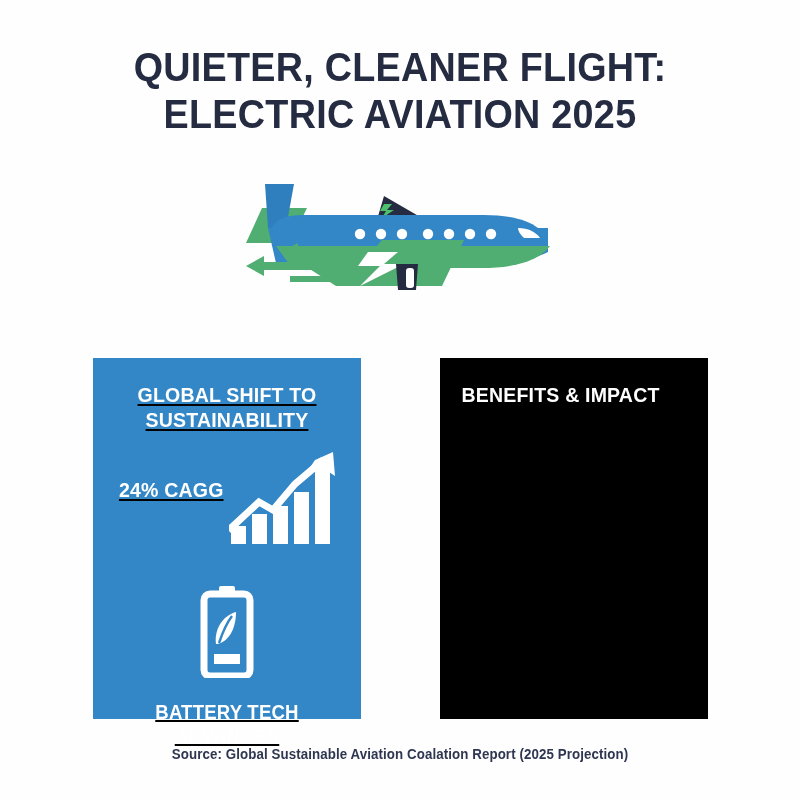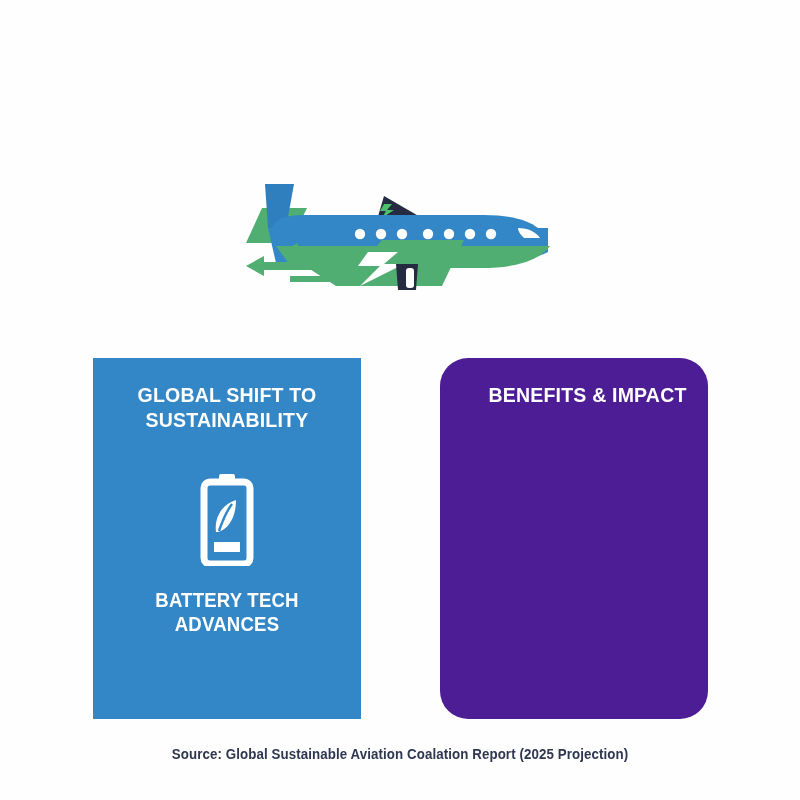--- a/index.html
+++ b/index.html
@@ -68,25 +68,26 @@
     display: flex;
     justify-content: space-between;
   }
   .panel {
     width: 268px;
     height: 361px;
     box-sizing: border-box;
     padding: 18px 14px 14px 14px;
     display: flex;
     flex-direction: column;
-    align-items: flex-end;
+    align-items: flex-start;
     position: relative;
+    text-decoration: underline;
   }
   .panel-blue  { background: #3487C6; }
-  .panel-green { background: #4c1d95; border-radius: 28px; }
+  .panel-green { background: #000000; }
 
   .panel-heading {
     color: #FFFFFF;
     font-weight: bold;
     font-size: 21px;
     line-height: 25px;
     letter-spacing: 0.2px;
     text-align: center;
     transform: scaleX(0.93);
     transform-origin: center;
@@ -155,20 +156,24 @@
     letter-spacing: 0.1px;
     transform: scaleX(0.95);
     transform-origin: center;
   }
 </style>
 </head>
 <body>
 
 <div class="infographic">
 
+  <div class="title-block">
+    <span class="title-line">QUIETER, CLEANER FLIGHT:</span>
+    <span class="title-line">ELECTRIC AVIATION 2025</span>
+  </div>
 
   <div class="plane-wrap">
     <svg viewBox="0 0 340 150" xmlns="http://www.w3.org/2000/svg">
 
       <path d="M30 40 L75 40 L58 75 L14 75 Z" fill="#50AE72"></path>
 
       <path d="M33 16 L62 16 L54 60 L36 60 Z" fill="#2F7FBE"></path>
 
       <path d="M142 62 L152 28 L190 50 L143 50 Z" fill="#252C42"></path>
 
@@ -208,20 +213,37 @@
       <path d="M52 82 L66 75 L66 79 L104 79 L104 85 L66 85 L66 89 Z" fill="#50AE72"></path>
       <rect x="58" y="108" width="56" height="6" fill="#50AE72"></rect>
     </svg>
   </div>
 
   <div class="panels">
 
     <div class="panel panel-blue">
       <div class="panel-heading">GLOBAL SHIFT TO SUSTAINABILITY</div>
 
+      <div class="stat-row">
+        <div class="stat-value">24% CAGG</div>
+        <div class="growth-icon">
+          <svg width="110" height="92" viewBox="0 0 110 92" xmlns="http://www.w3.org/2000/svg">
+
+            <rect x="2" y="74" width="15" height="18" fill="#FFFFFF"></rect>
+            <rect x="23" y="62" width="15" height="30" fill="#FFFFFF"></rect>
+            <rect x="44" y="54" width="15" height="38" fill="#FFFFFF"></rect>
+            <rect x="65" y="40" width="15" height="52" fill="#FFFFFF"></rect>
+            <rect x="86" y="14" width="15" height="78" fill="#FFFFFF"></rect>
+
+            <path d="M2 76 L30 50 L44 58 L66 32 L92 10" stroke="#FFFFFF" stroke-width="7" fill="none" stroke-linecap="square" stroke-linejoin="miter"></path>
+
+            <path d="M104 0 L106 24 L94 16 L78 20 L86 8 Z" fill="#FFFFFF"></path>
+          </svg>
+        </div>
+      </div>
 
       <div class="icon-block blue-battery-block">
         <svg width="58" height="92" viewBox="0 0 58 92" xmlns="http://www.w3.org/2000/svg">
 
           <rect x="21" y="0" width="16" height="8" rx="2" fill="#FFFFFF"></rect>
 
           <rect x="6" y="8" width="46" height="82" rx="6" fill="none" stroke="#FFFFFF" stroke-width="7"></rect>
 
           <path d="M38 26 C 38 48, 26 58, 18 58 C 16 44, 24 30, 38 26 Z" fill="#FFFFFF"></path>
           <path d="M34 30 C 28 38, 24 48, 21 57" stroke="#3487C6" stroke-width="2.4" fill="none"></path>

